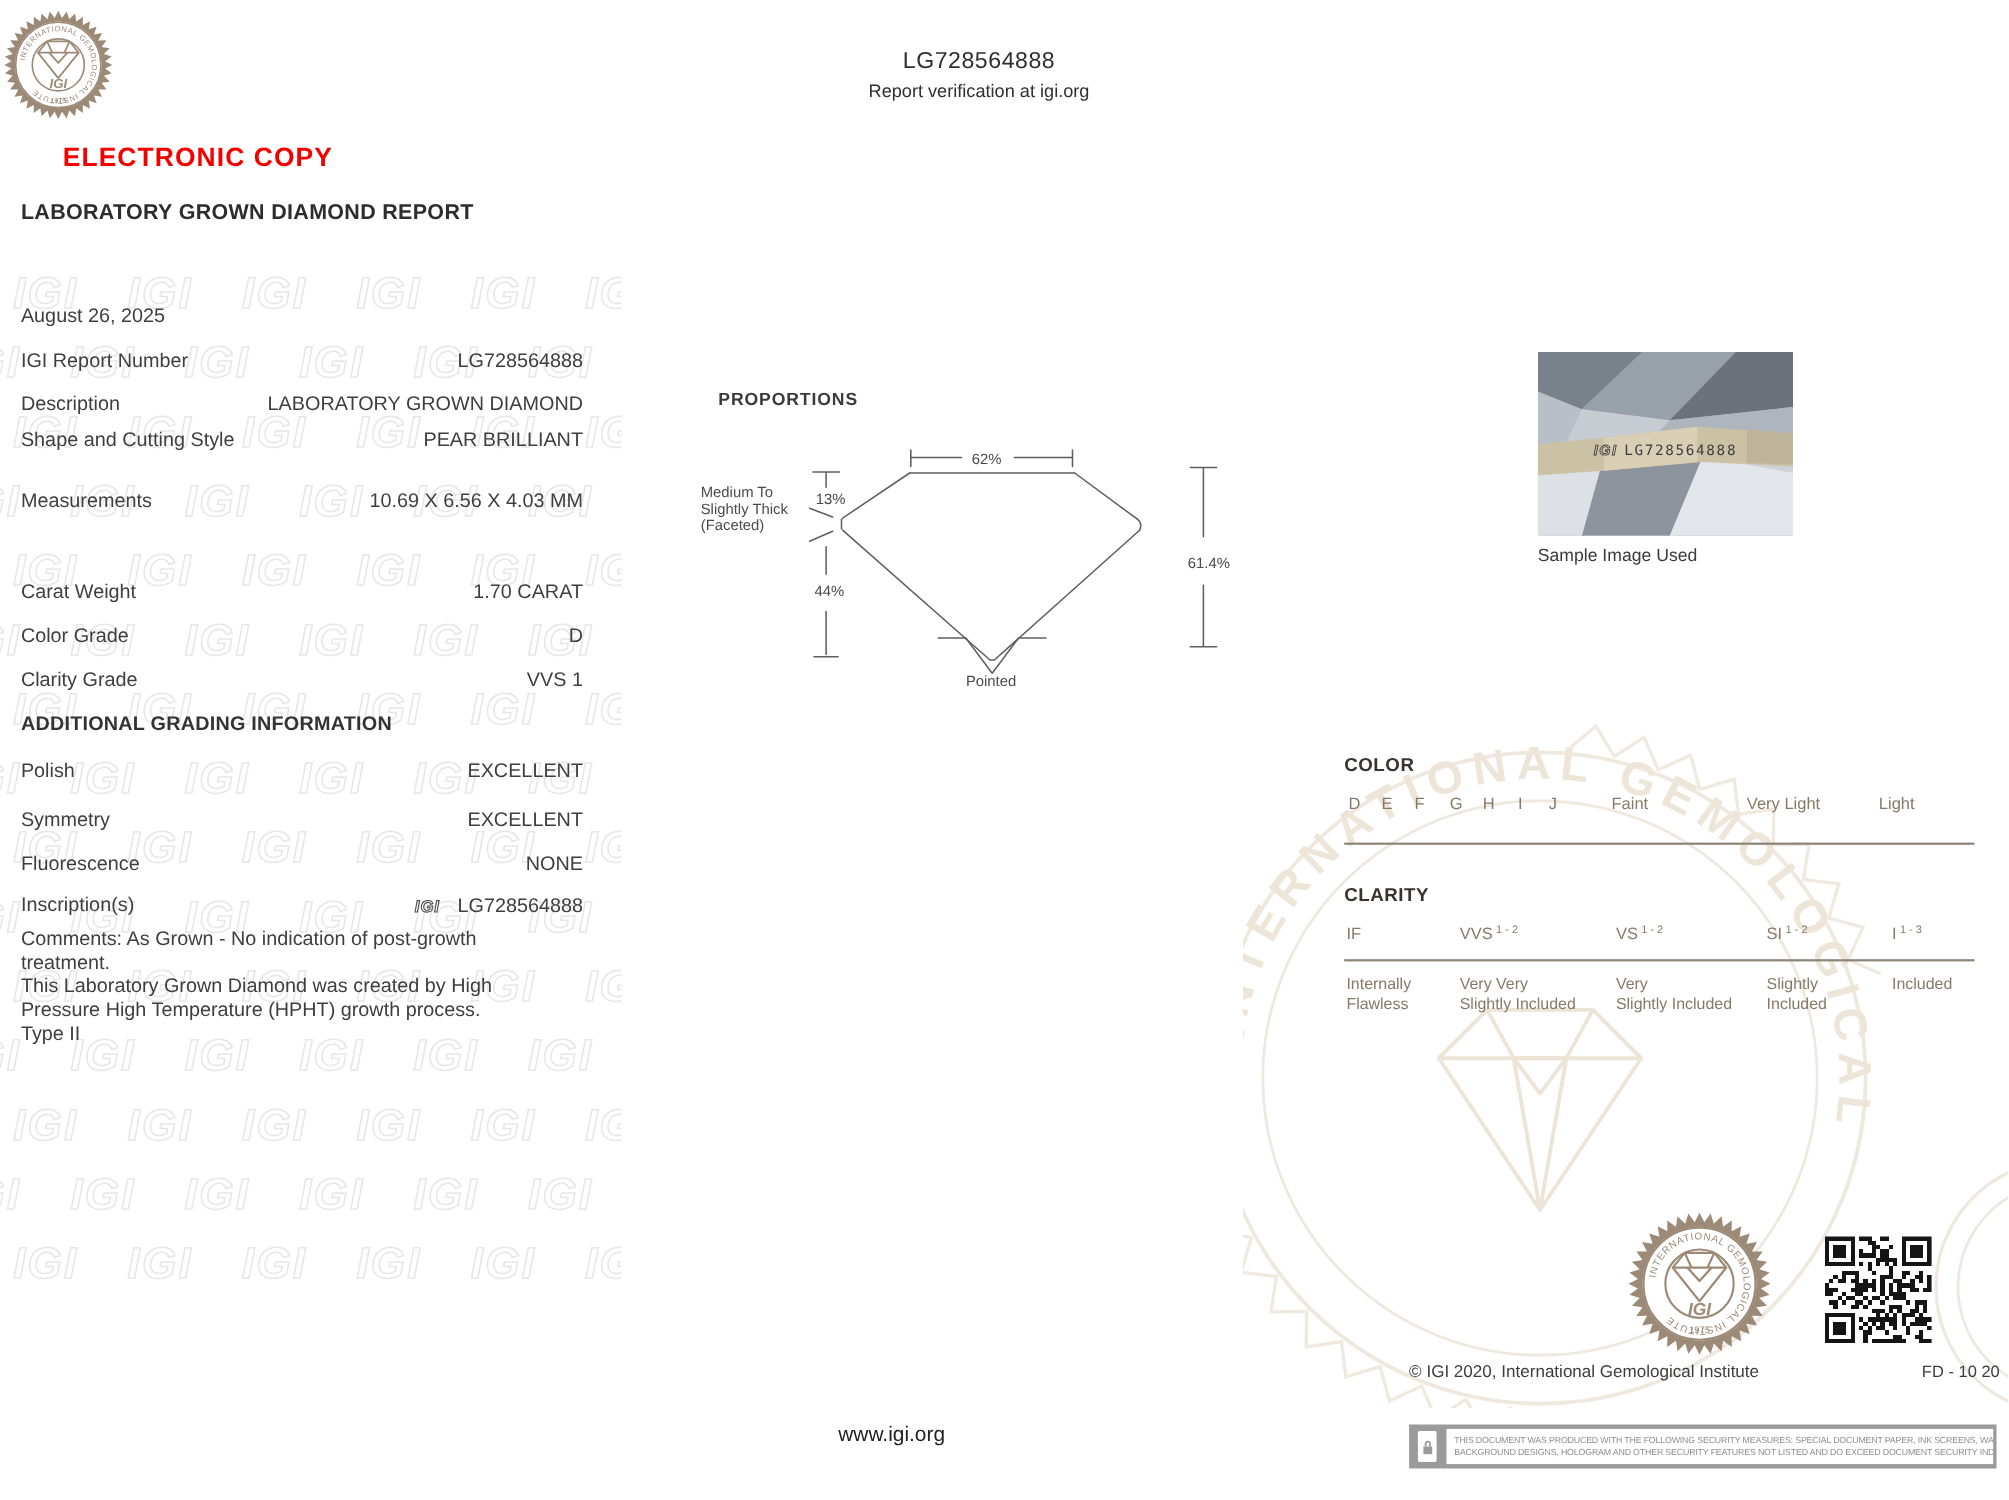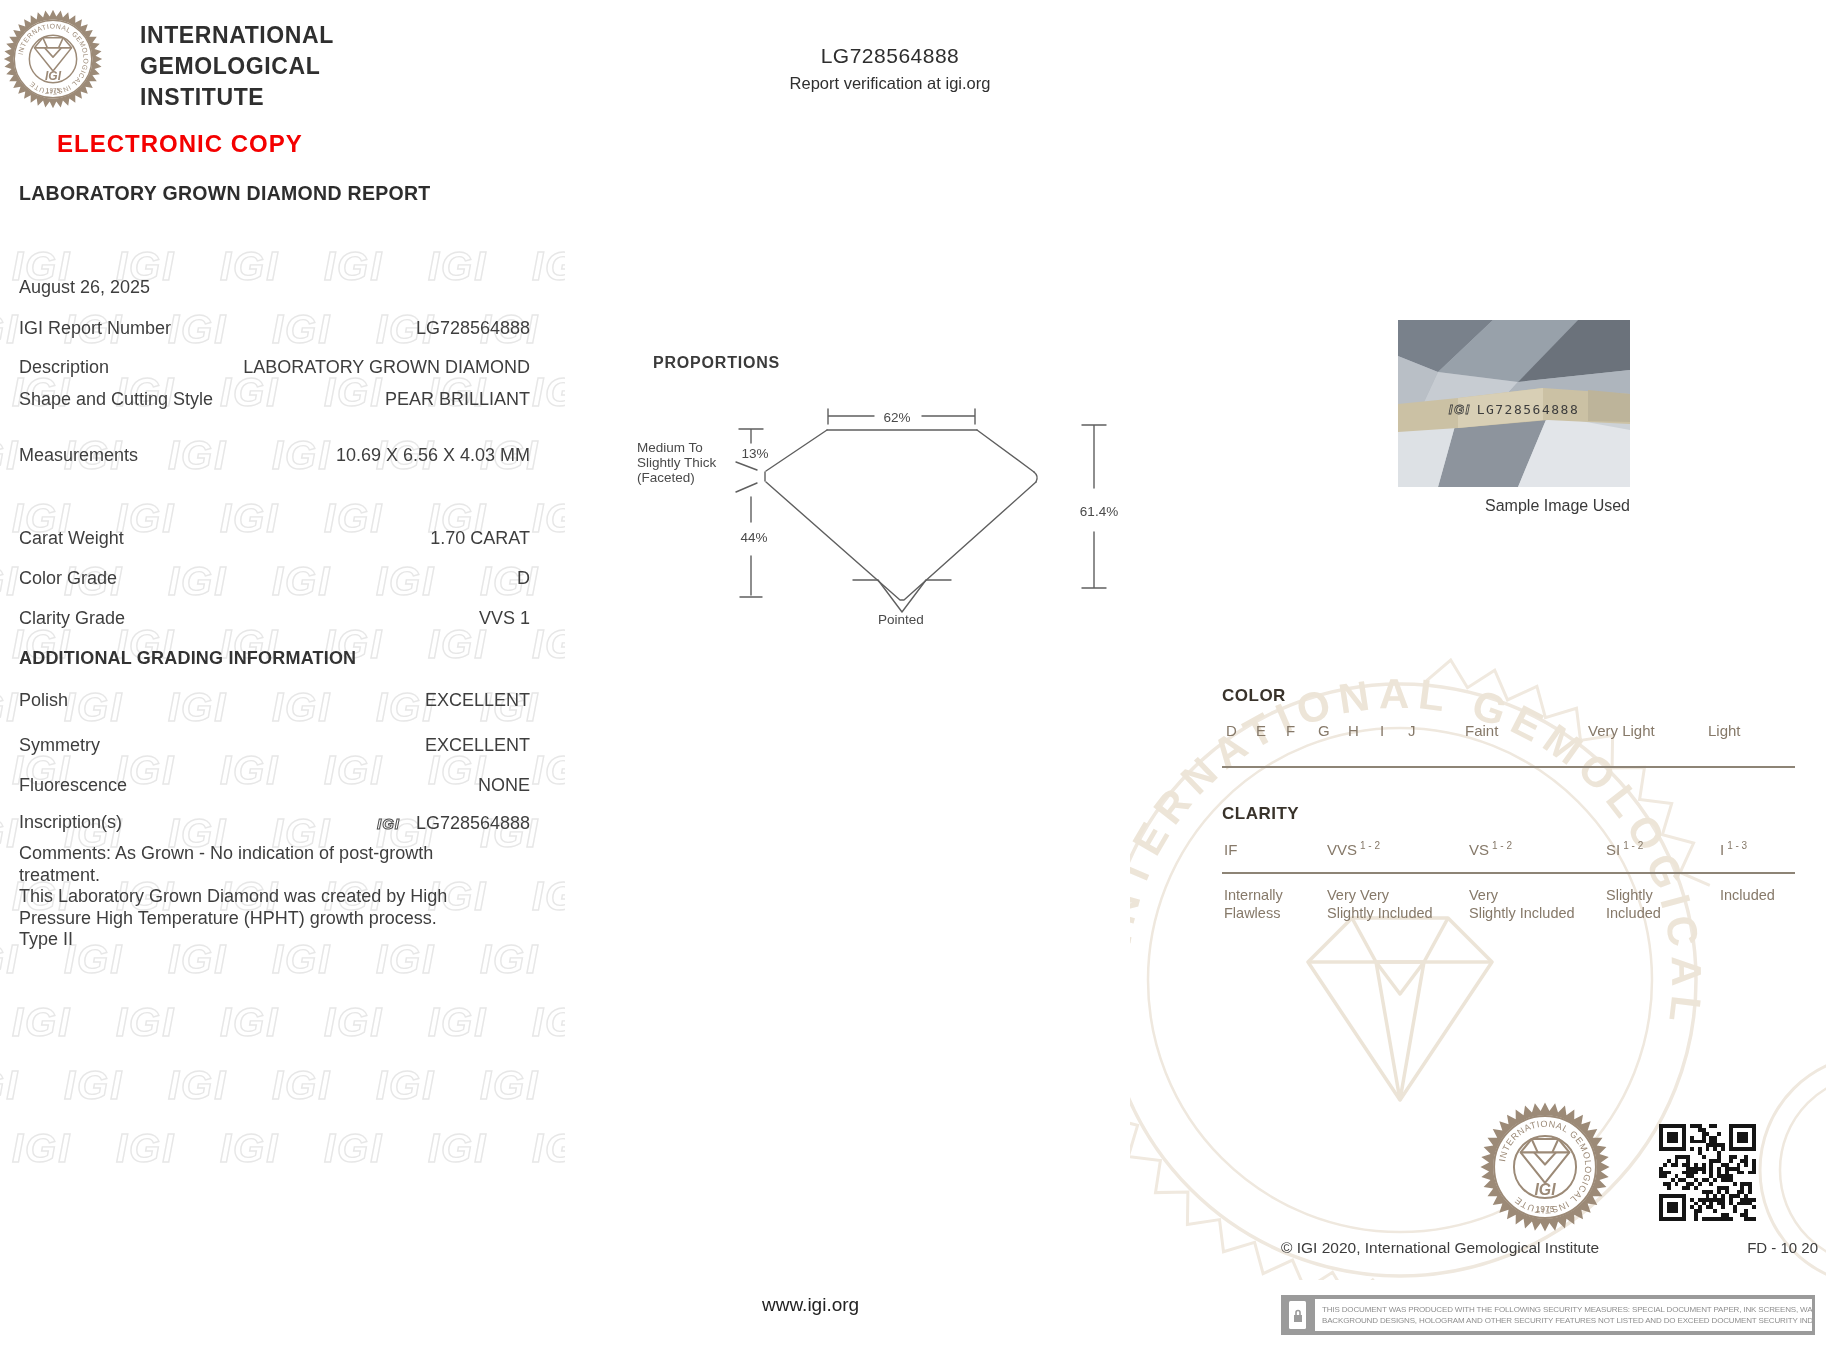--- a/index.html
+++ b/index.html
@@ -36,21 +36,21 @@
   .pp-head{font-size:16px;font-weight:bold;fill:#3b3b3b;letter-spacing:0.8px;}
   .pp-stroke{stroke:#5f5f5f;stroke-width:1.4;fill:none;stroke-linejoin:round;stroke-linecap:round;}
   .pp-t{font-size:13.5px;fill:#4a4a4a;}
 
   
   #sample-svg{position:absolute;left:1398px;top:320px;width:232px;height:167px;}
   .insc{font-family:"DejaVu Sans Mono","Liberation Mono",monospace;font-size:13px;
         fill:#3d3d3d;letter-spacing:1.5px;}
   .insc-igi{font-family:"Liberation Sans",sans-serif;font-style:italic;font-weight:bold;
             fill:none;stroke:#3d3d3d;stroke-width:0.8px;}
-  .sample-caption{position:absolute;left:1398px;top:497px;width:232px;text-align:right;
+  .sample-caption{position:absolute;left:1398px;top:497px;width:232px;text-align:left;
                   font-size:16px;color:#3a3a3a;}
 
   
   .sec-head{position:absolute;font-size:17px;font-weight:bold;color:#39332b;letter-spacing:0.5px;}
   .scale-item{position:absolute;font-size:15px;color:#867969;white-space:nowrap;}
   .sup{font-size:10px;vertical-align:6px;margin-left:3px;}
   .scale-line{position:absolute;width:573px;height:2px;background:#8d8476;}
   .scale-desc{position:absolute;font-size:14.5px;line-height:18px;color:#867969;white-space:pre-line;}
 
   
@@ -221,25 +221,20 @@
     <g class="sg" transform="translate(0,-4)">
       <path d="M -20,-8 L -11,-19 L 11,-19 L 20,-8 L 0,17 Z"></path>
       <path d="M -20,-8 H 20"></path>
       <path d="M -11,-19 L -6,-8 M 11,-19 L 6,-8"></path>
       <path d="M -9,-8 L 0,2 L 9,-8"></path>
     </g>
     <text class="seal-igi" x="0" y="23">IGI</text>
     <text class="seal-year" x="0" y="37">1975</text>
   </svg>
 
-  <div class="org-name">
-    <div>INTERNATIONAL</div>
-    <div>GEMOLOGICAL</div>
-    <div>INSTITUTE</div>
-  </div>
   <div class="electronic">ELECTRONIC COPY</div>
   <div class="report-title">LABORATORY GROWN DIAMOND REPORT</div>
 
   <div class="top-center">
     <div class="top-number">LG728564888</div>
     <div class="top-verif">Report verification at igi.org</div>
   </div>
 
   <div class="lcol">
     <div class="lrow" style="top:7px">August 26, 2025</div>

